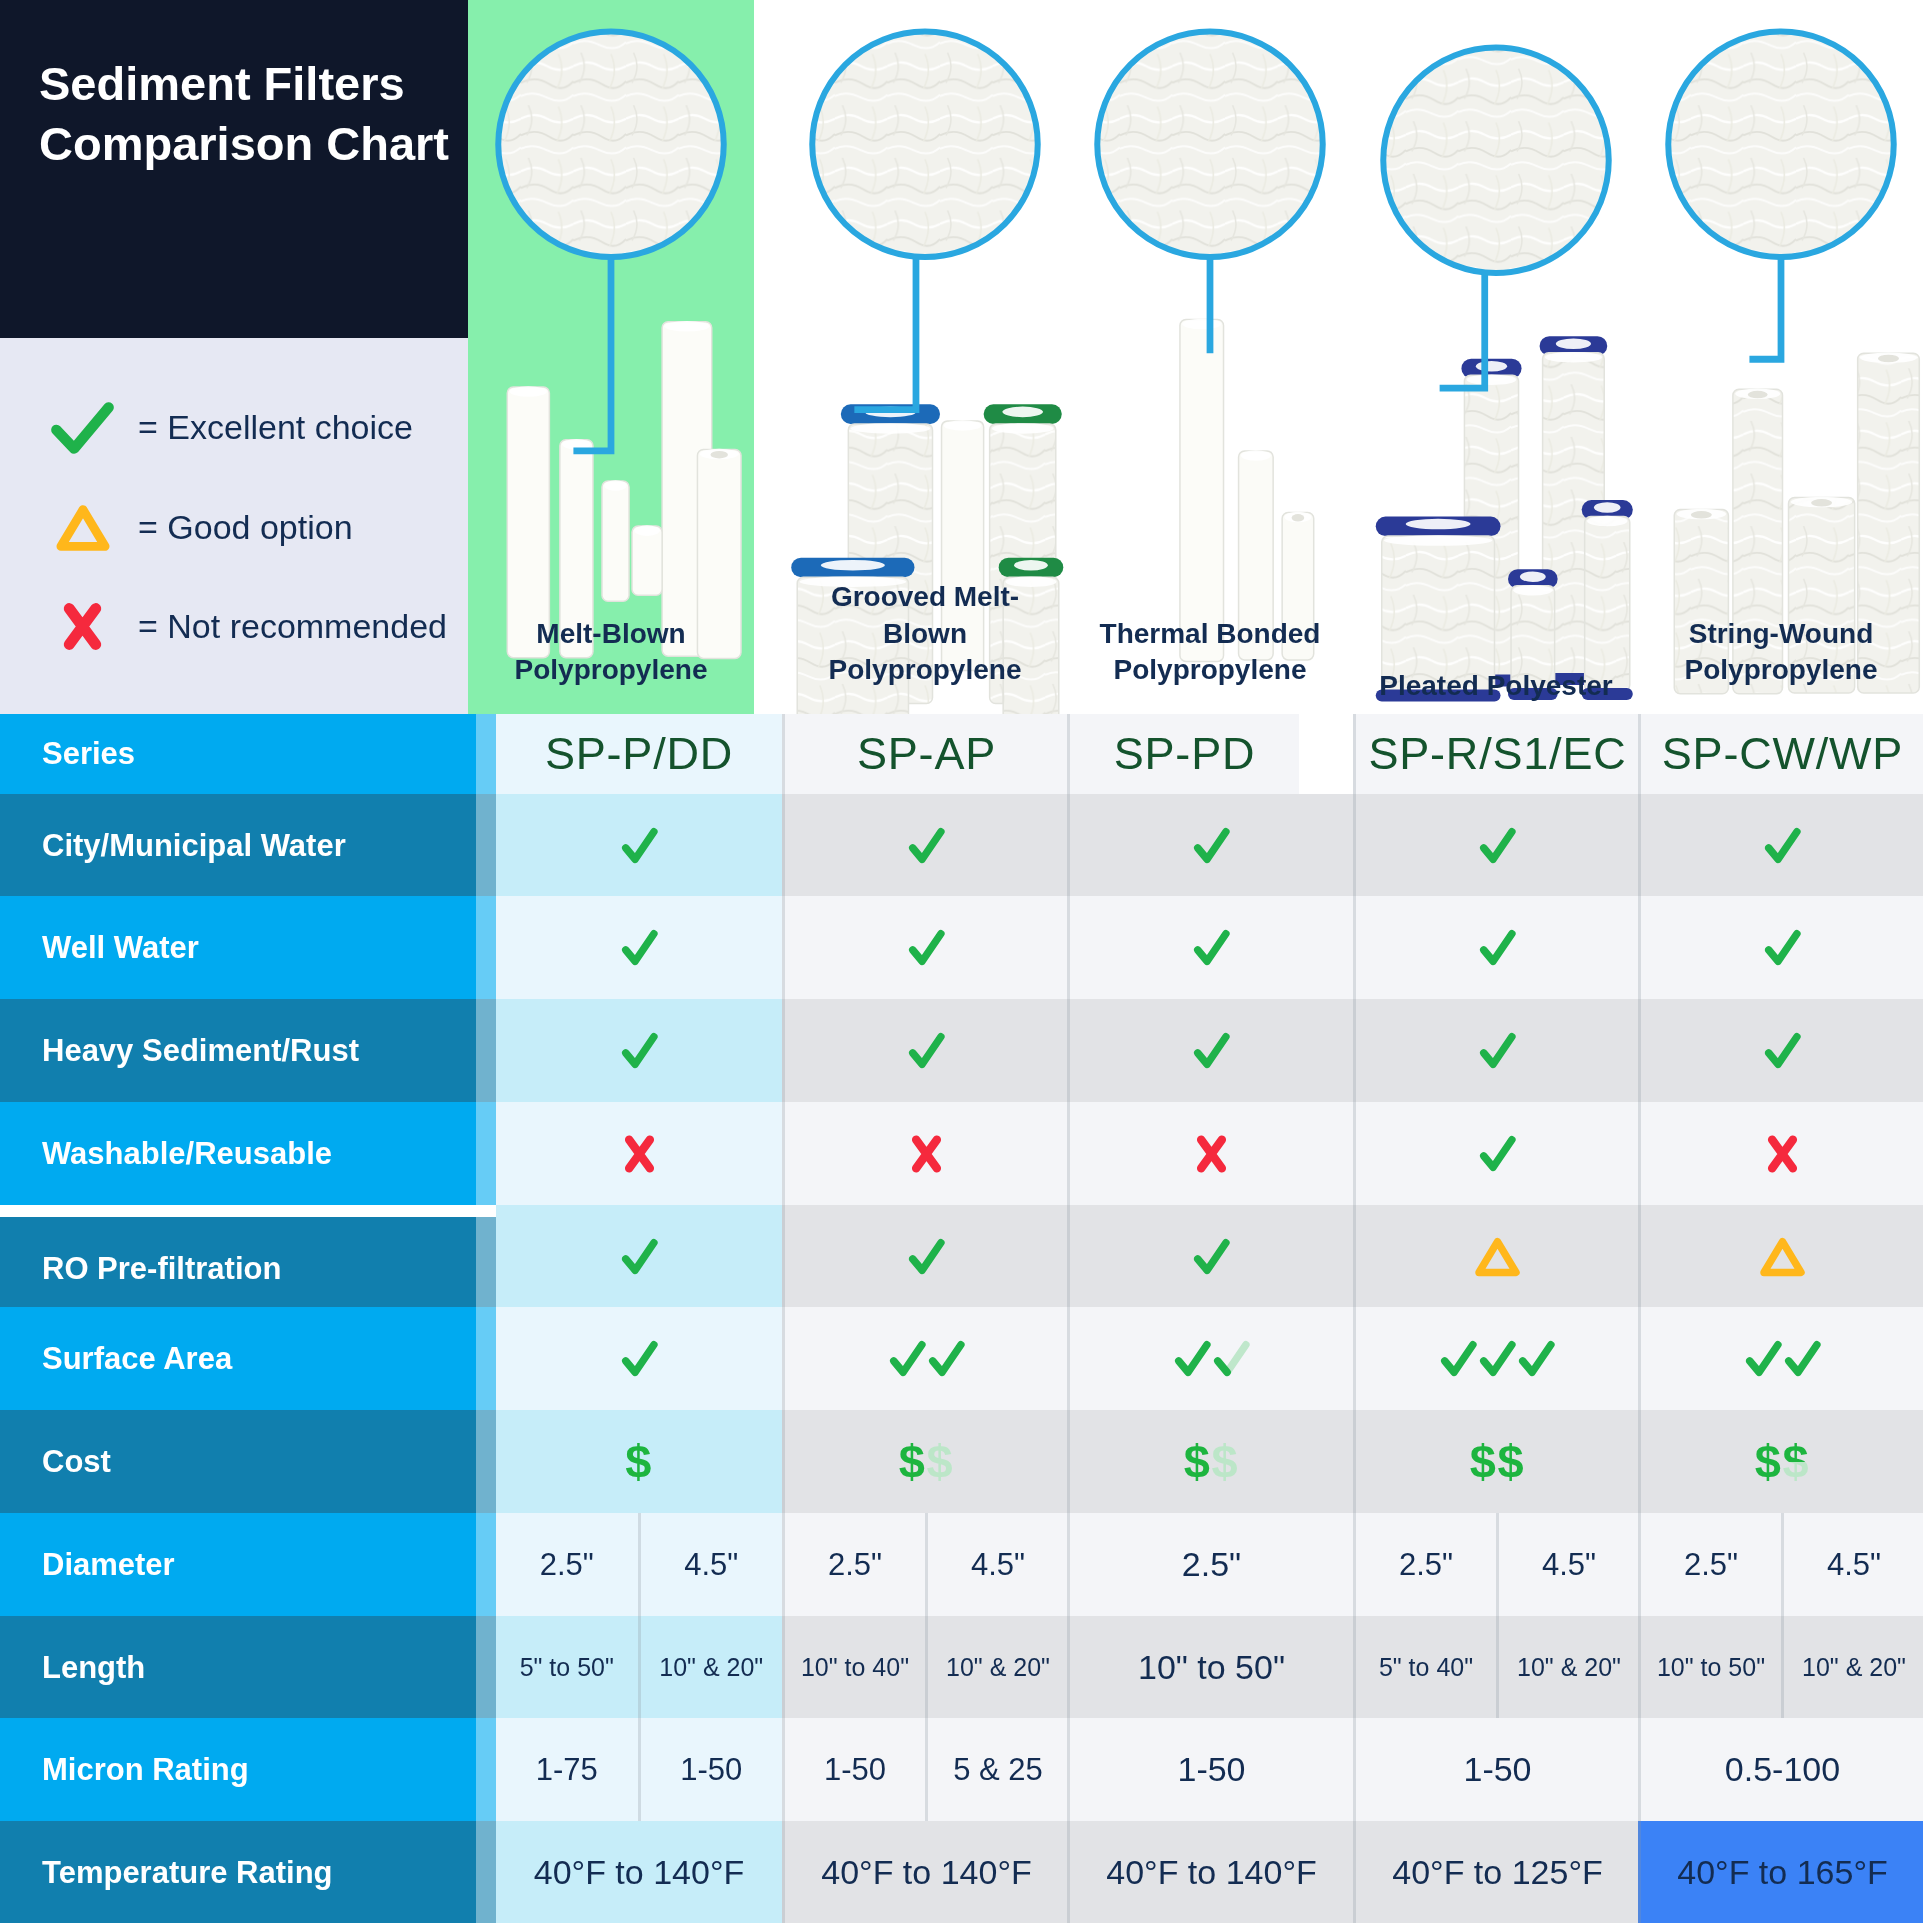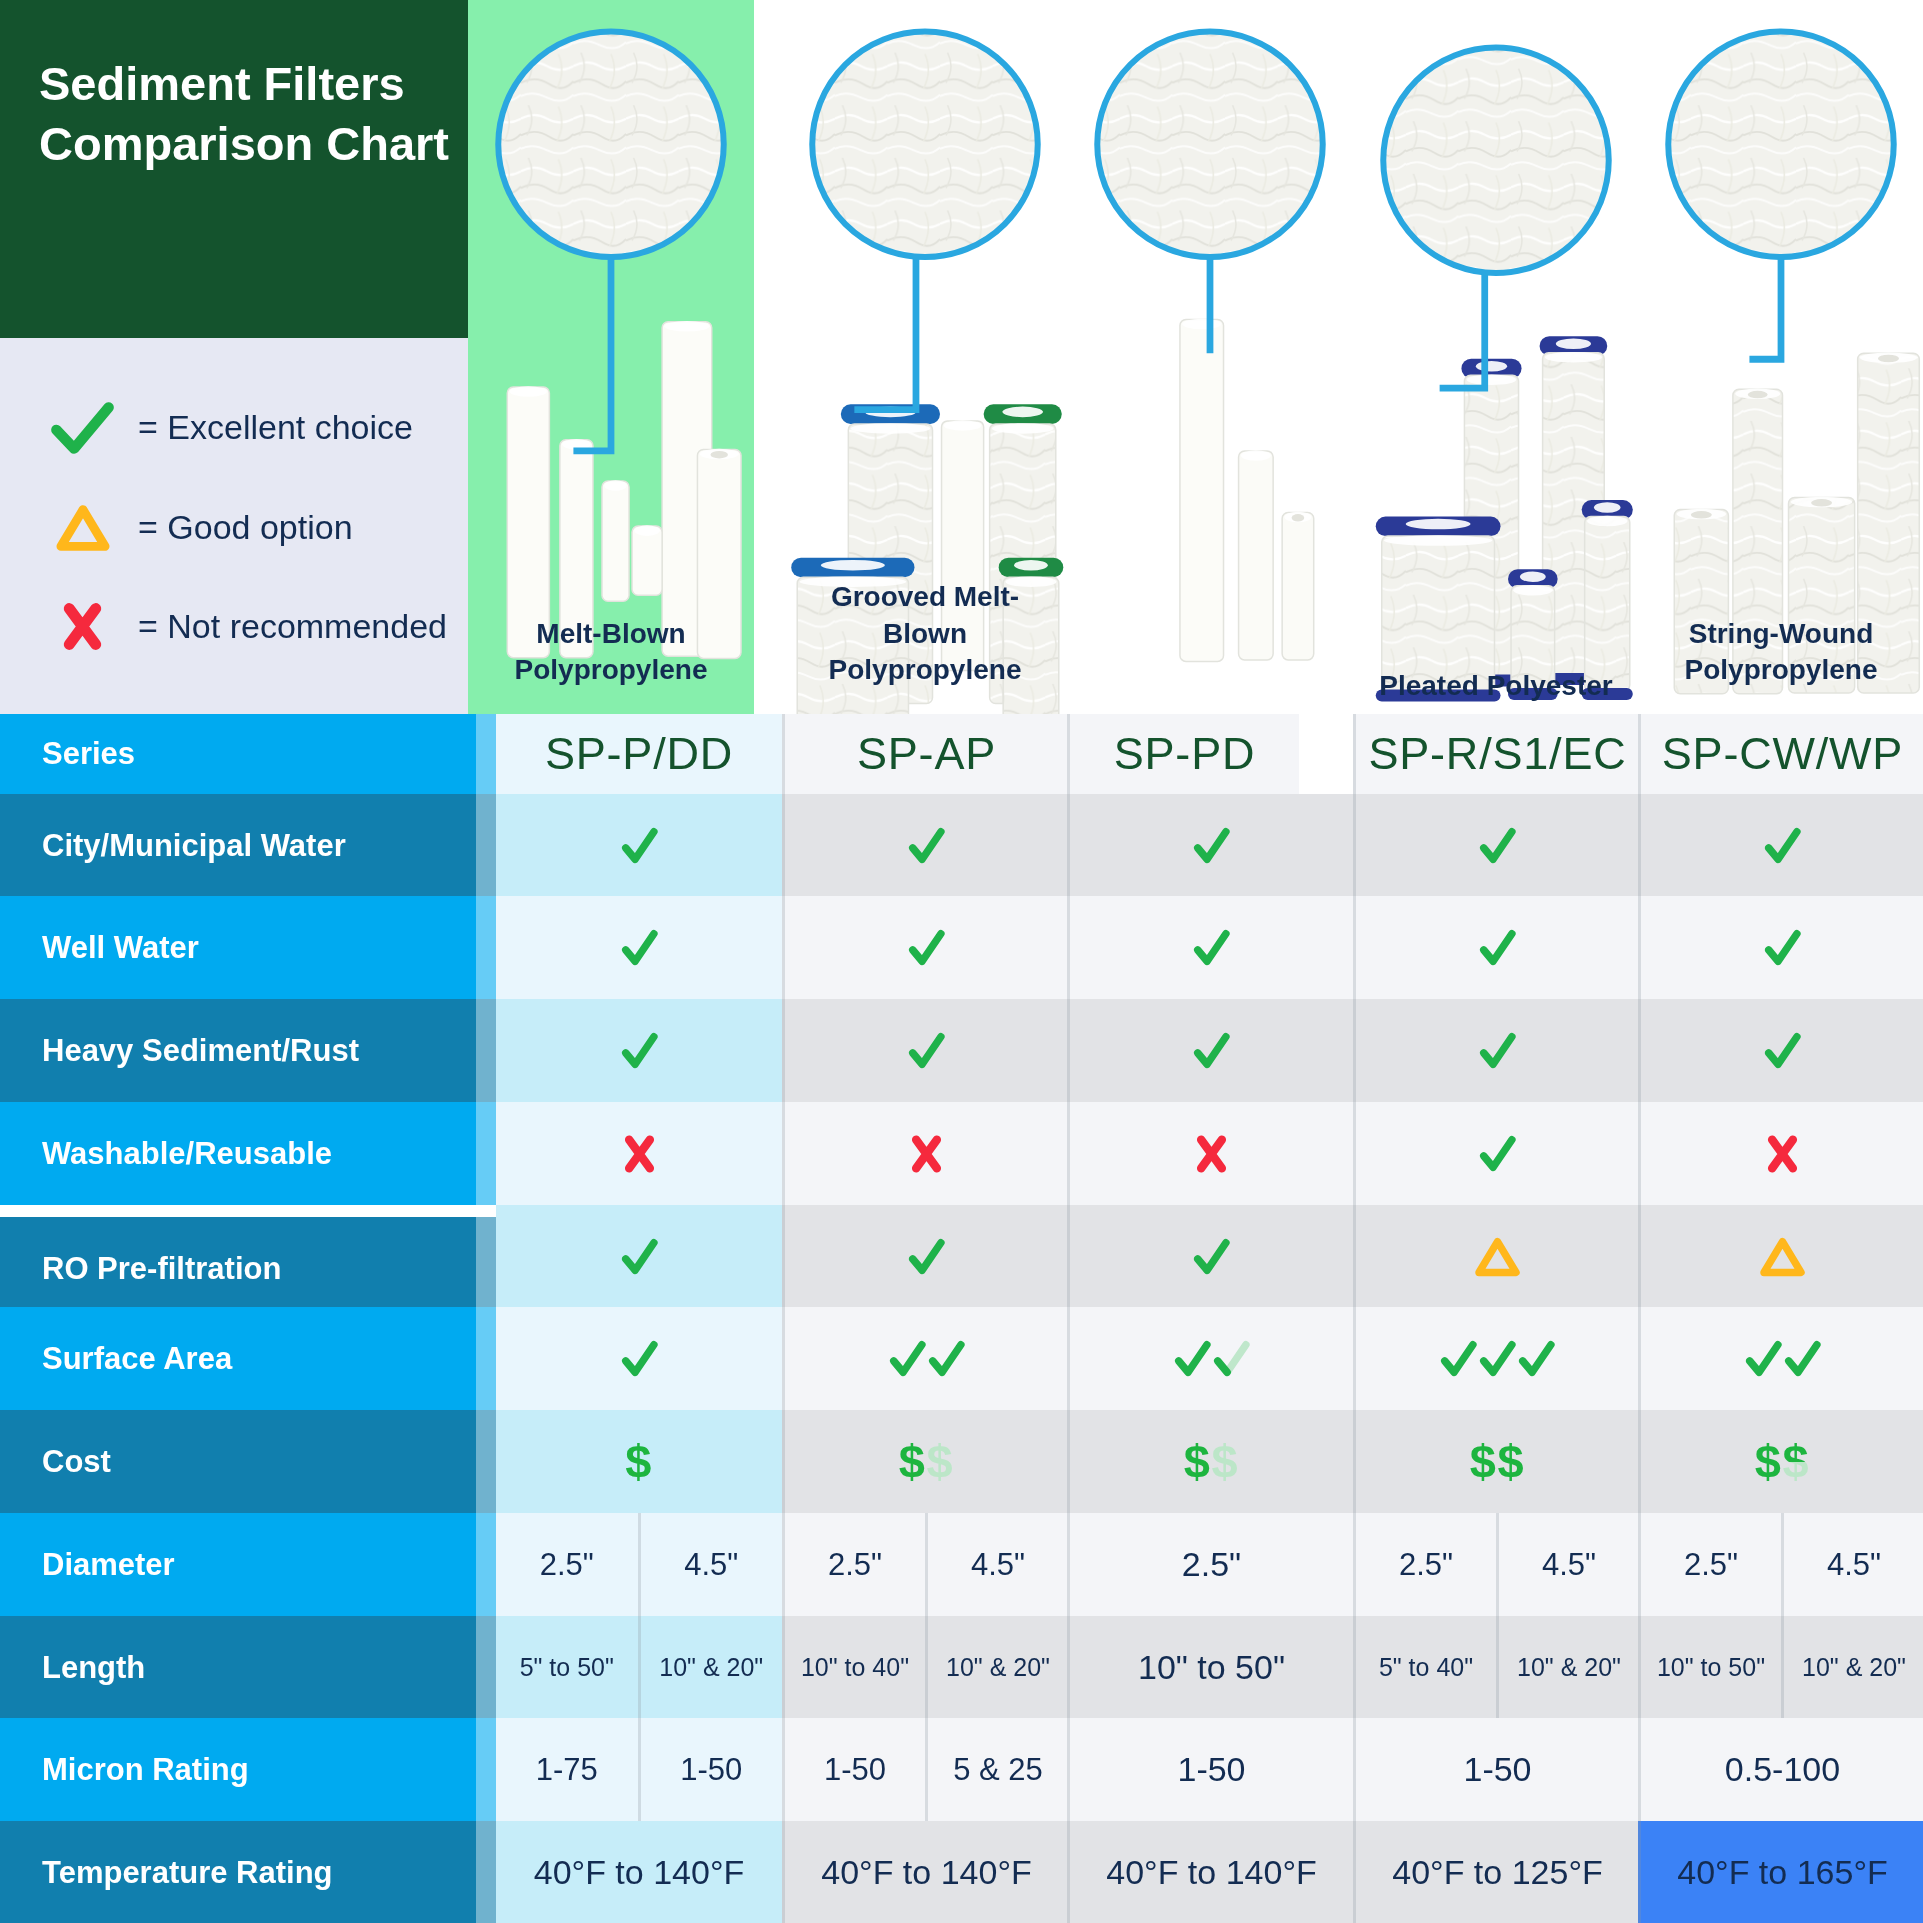--- a/index.html
+++ b/index.html
@@ -1,20 +1,20 @@
 <!DOCTYPE html>
 <html style="font-size:12px"><head>
 <meta charset="utf-8">
 <style>
   html,body{margin:0;padding:0;background:#ffffff;}
   #stage{position:relative;width:1924px;height:1924px;overflow:hidden;
          font-family:"Liberation Sans", sans-serif;background:#ffffff;}
 
   
-  .title-box{position:absolute;left:0;top:0;width:496px;height:338px;background:#14532d;}
+  .title-box{position:absolute;left:0;top:0;width:496px;height:338px;background:#0f172a;}
   .title-box h1{margin:0;padding:54px 30px 0 39px;color:#ffffff;font-size:47px;
                 line-height:1.28;font-weight:800;letter-spacing:0;}
   .legend-box{position:absolute;left:0;top:338px;width:496px;height:376px;background:#e6e8f3;
               display:flex;flex-direction:column;justify-content:center;gap:47px;padding-left:45px;box-sizing:border-box;}
   .legend-item{display:flex;align-items:center;gap:18px;}
   .legend-icon{width:75px;display:flex;justify-content:center;align-items:center;flex:0 0 75px;}
   .legend-label{color:#132c52;font-size:34px;font-weight:500;}
 
   
   .colhead{position:absolute;top:0;height:714px;width:286px;}
@@ -150,20 +150,21 @@
           <rect x="150" y="425" width="58" height="455" rx="8" fill="#fcfcf8" stroke="#e2e3dd" stroke-width="2"></rect>
           <ellipse cx="179" cy="431" rx="26" ry="7" fill="#ffffff" opacity="0.9"></ellipse>
           <rect x="228" y="600" width="46" height="278" rx="8" fill="#fbfbf7" stroke="#e2e3dd" stroke-width="2"></rect>
           <ellipse cx="251" cy="606" rx="20" ry="7" fill="#ffffff" opacity="0.9"></ellipse>
           <rect x="286" y="682" width="42" height="196" rx="8" fill="#fbfbf7" stroke="#e2e3dd" stroke-width="2"></rect>
           <ellipse cx="307" cy="688" rx="18" ry="7" fill="#ffffff" opacity="0.9"></ellipse>
           <ellipse cx="307" cy="689" rx="8.4" ry="5" fill="#e3e3dc"></ellipse>
           <path d="M190 342 V470" fill="none" stroke="#2aa7e0" stroke-width="9"></path>
           <circle cx="190" cy="192" r="150" fill="url(#texP)" stroke="#2aa7e0" stroke-width="8"></circle>
         </svg>
+        <div class="col-title">Thermal Bonded Polypropylene</div>
       </div>
       <div class="colhead" style="left: 1353px; background: rgb(255, 255, 255); margin-top: 16px;">
         <svg class="product" width="286" height="714" viewBox="0 0 380 950">
           <defs>
             <pattern id="texP" width="36" height="36" patternUnits="userSpaceOnUse">
               <rect width="36" height="36" fill="#fdfbf0"></rect>
               <rect width="14" height="36" fill="#f1ead0"></rect>
               <rect x="14" width="4" height="36" fill="#ffffff"></rect>
             </pattern>
           </defs>

